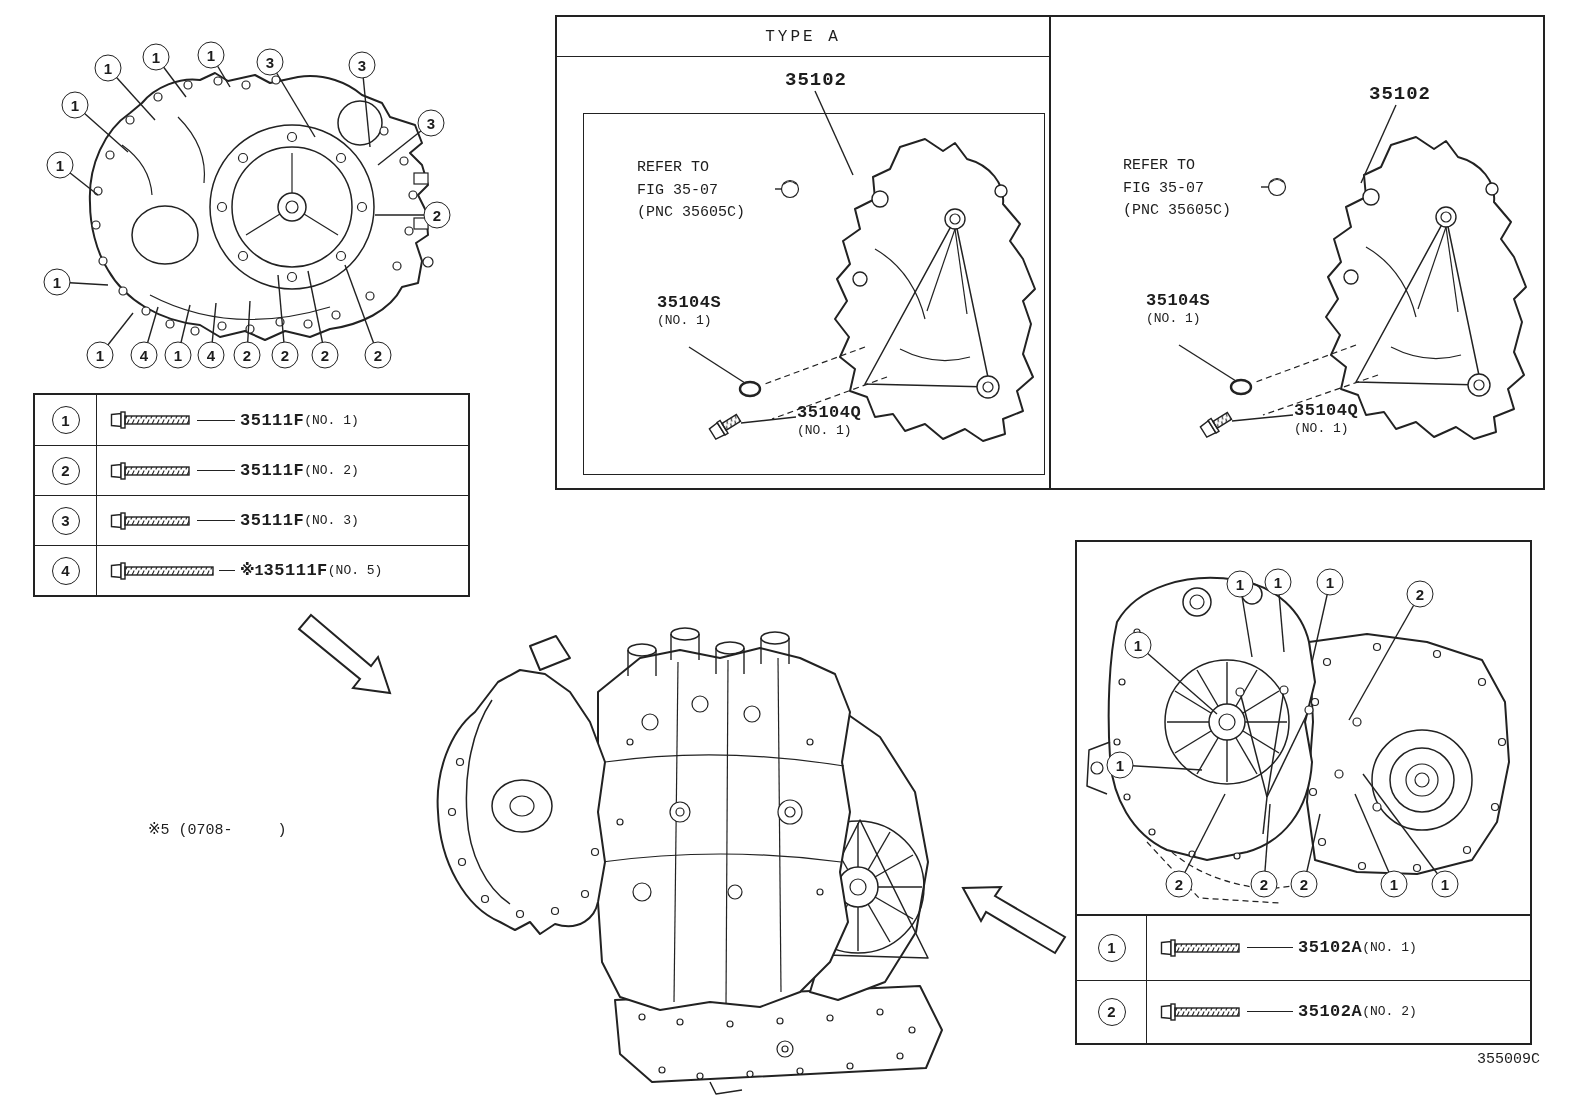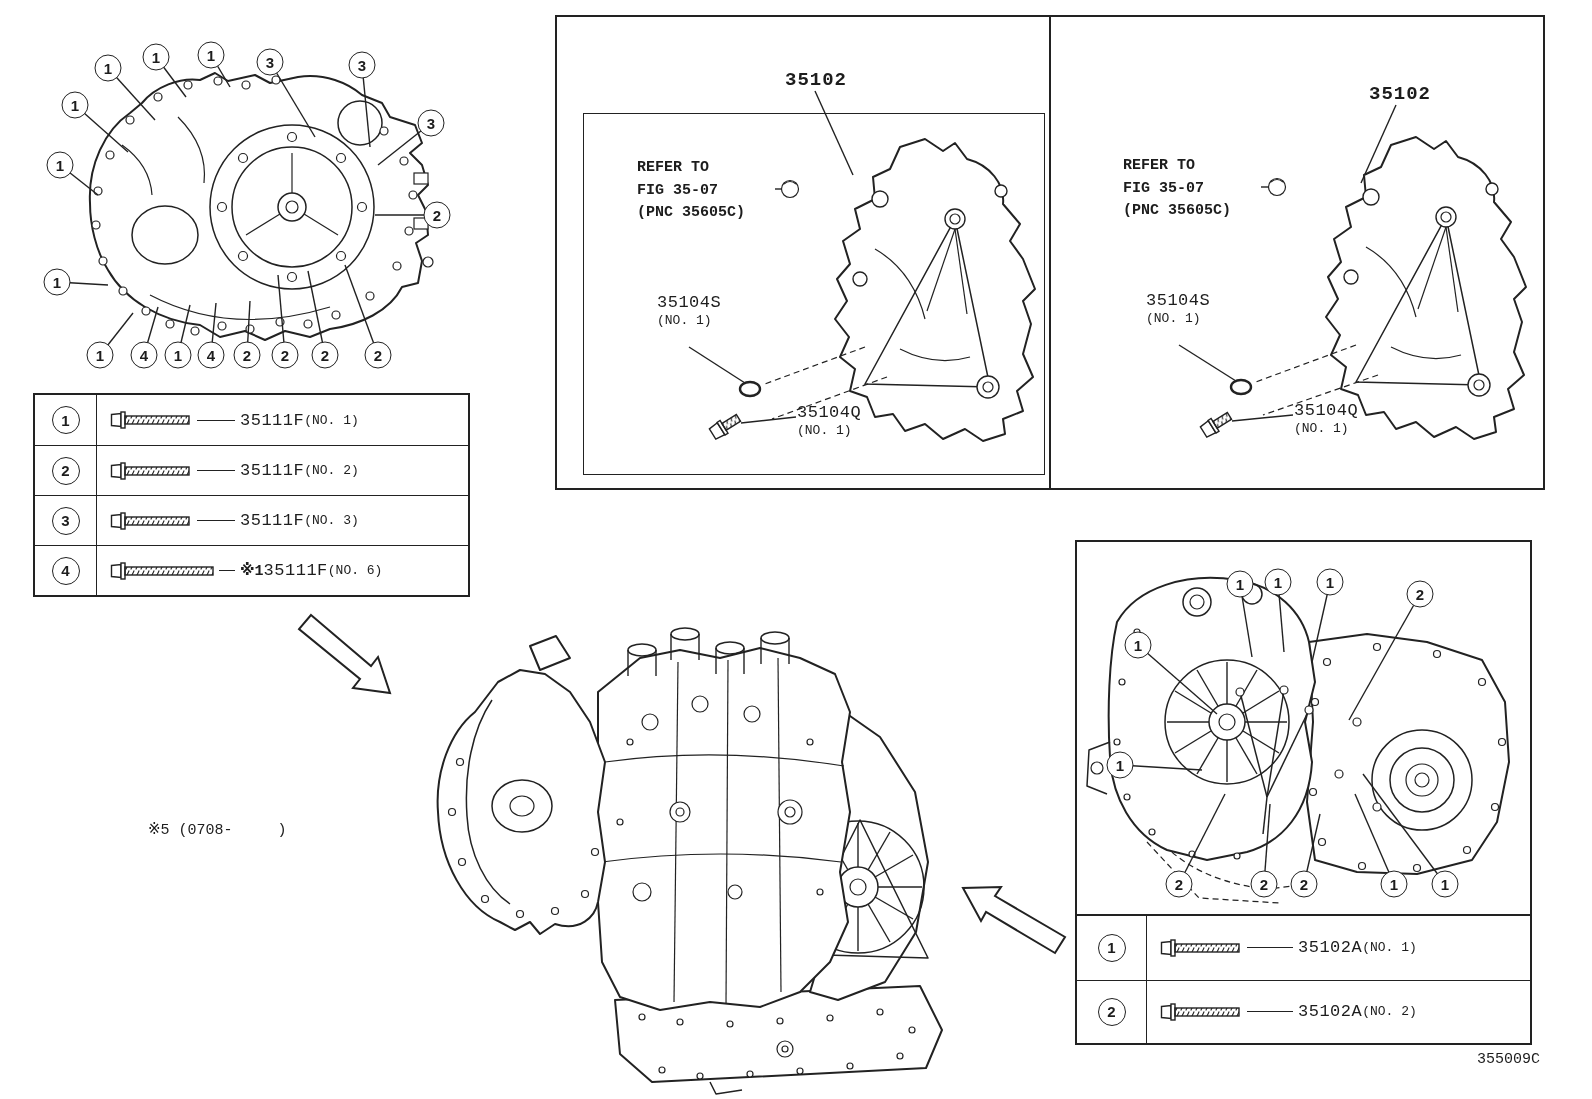--- a/index.html
+++ b/index.html
@@ -27,34 +27,34 @@
   .housing-art{position:absolute;left:0;top:0}
   
   .legend-table{position:absolute;left:33px;top:393px;width:437px;height:204px;border:2px solid #222;
                 display:grid;grid-template-columns:62px 1fr;grid-auto-rows:1fr;background:#fff}
   .leg-num{display:flex;align-items:center;justify-content:center;border-right:1.7px solid #222}
   .leg-body{display:flex;align-items:center;padding-left:13px}
   .bt{border-top:1.7px solid #222}
   .conn{border-top:1.6px solid #222;width:38px;margin:0 5px 0 3px}
   .conn.short{width:16px}
   .conn.wide{width:46px}
-  .part{font-weight:400;font-size:17px;white-space:pre;letter-spacing:.5px}
+  .part{font-weight:700;font-size:17px;white-space:pre;letter-spacing:.5px}
   .pre{font-weight:700;font-size:15px;white-space:pre}
   .suffix{font-size:13px;white-space:pre}
   
   .type-box{position:absolute;left:555px;top:15px;width:990px;height:475px;border:2px solid #222;display:flex;background:#fff}
   .type-half{flex:1;position:relative}
   .type-half.rgt{border-left:2px solid #222}
   .type-header{height:40px;border-bottom:1.7px solid #222;display:flex;align-items:center;justify-content:center;
                font-size:16px;letter-spacing:3px}
   .inner-frame{position:absolute;left:26px;top:96px;width:462px;height:362px;border:1.7px solid #222}
   .half-art{position:absolute;left:0;top:0;pointer-events:none}
   .lbl{position:absolute;white-space:pre;z-index:2}
   .main-part{font-size:19px;font-weight:700;letter-spacing:1px}
-  .refer{font-weight:700;font-size:15px;line-height:1.5;white-space:pre-line}
+  .refer{font-weight:400;font-size:15px;line-height:1.5;white-space:pre-line}
   .pblock{position:absolute;z-index:2}
   .pblock .part{display:block;font-size:17px}
   .pblock .suffix{display:block;margin-top:1px}
   
   .rear-box{position:absolute;left:1075px;top:540px;width:457px;height:505px;border:2px solid #222;background:#fff}
   .rear-art-wrap{position:absolute;left:0;top:0;right:0;height:372px}
   .rear-legend{position:absolute;left:0;right:0;top:372px;bottom:0;border-top:2px solid #222;
                display:grid;grid-template-columns:70px 1fr;grid-auto-rows:1fr}
   
   .center-art{position:absolute;left:380px;top:562px}
@@ -233,27 +233,28 @@
     <div class="leg-num bt">
         <span class="badge">4</span>
       </div>
     <div class="leg-body bt">
       <svg class="bolt" width="106" height="18" viewBox="0 0 106 18">
           <use href="#bolt-l"></use>
         </svg>
       <span class="conn short"></span>
       <span class="pre">※1</span>
         <span class="part">35111F</span>
-        <span class="suffix">(NO. 6)</span>
+        <span class="suffix">(NO. 5)</span>
     </div>
   </div>
 
   <div class="type-box">
 
     <div class="type-half">
+      <div class="type-header">TYPE A</div>
       <div class="inner-frame"></div>
       <svg class="half-art" width="493" height="471" viewBox="0 0 493 471">
         <line class="ld" x1="258" y1="74" x2="296" y2="158"></line>
         <line class="ld" x1="218" y1="172" x2="224" y2="172"></line>
         <circle class="hole" cx="233" cy="172" r="8.5" stroke-width="1.6"></circle>
         <path class="ln12" d="M227 167 Q233 162 239 167"></path>
         <use href="#pump-body" transform="translate(248,112)"></use>
         <path class="dash" d="M308 330 L205 368"></path>
         <path class="dash" d="M330 360 L215 402"></path>
         <ellipse cx="193" cy="372" rx="10" ry="7" fill="none" stroke="#222" stroke-width="2.4"></ellipse>

